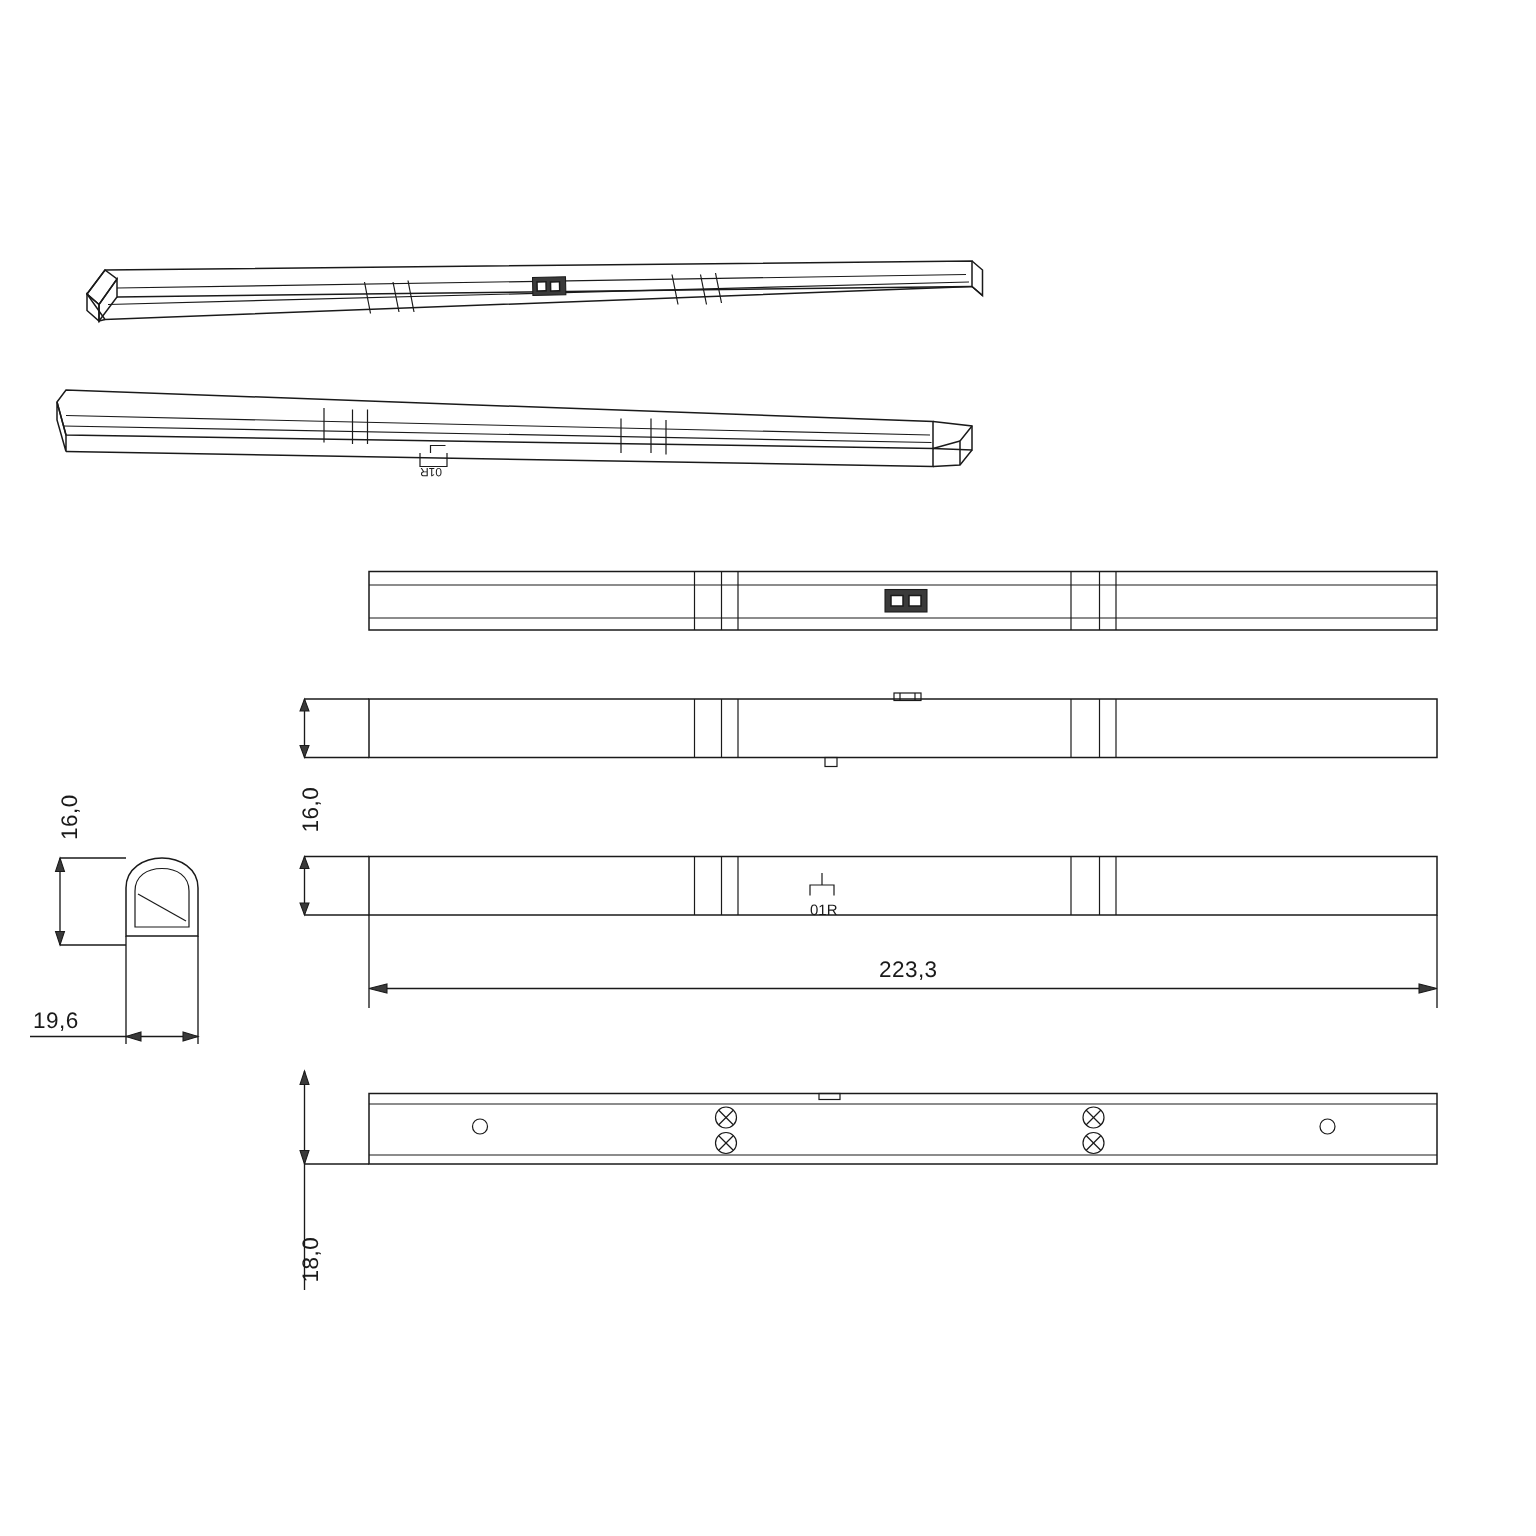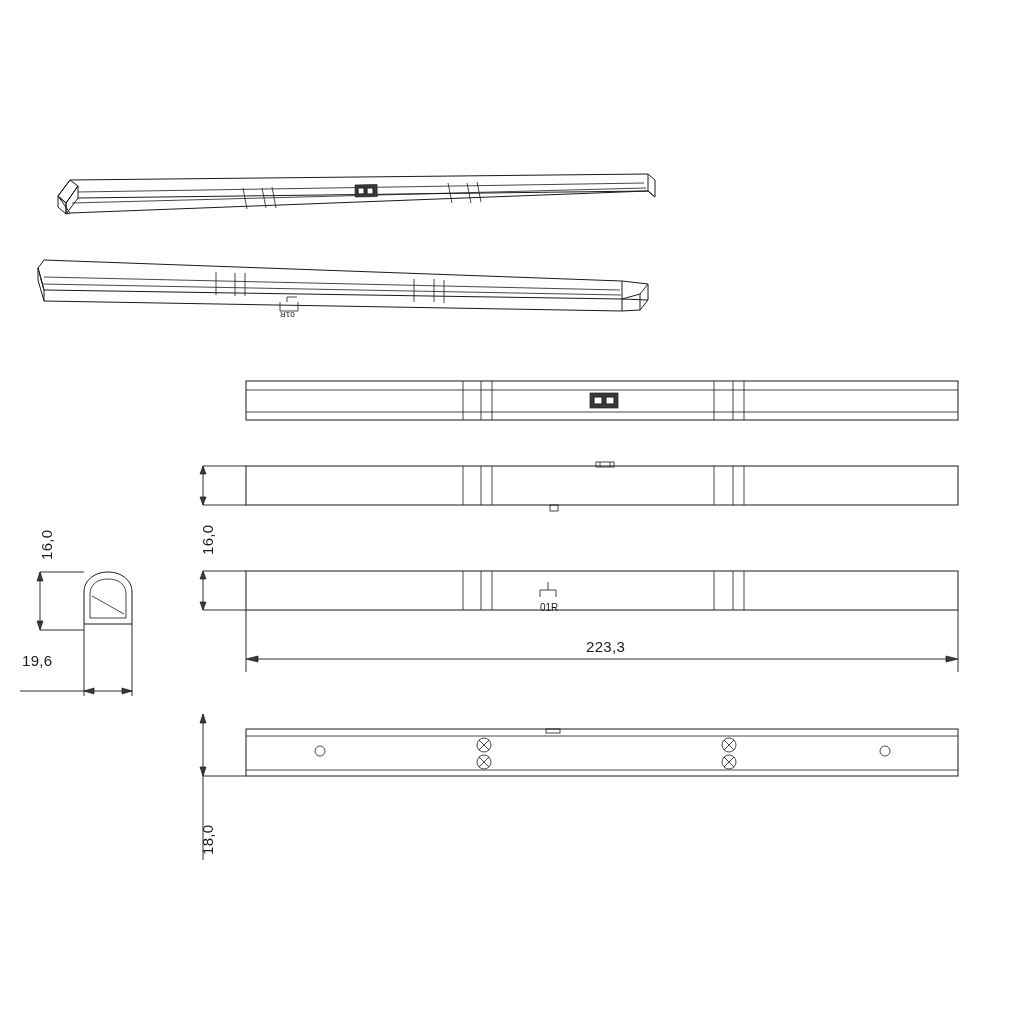--- a/index.html
+++ b/index.html
@@ -245,21 +245,21 @@
     </g>
 
   </svg>
 
   <div class="dimtext" style="left:586px; top:638px;">223,3</div>
 
   <div class="dimtext vert" style="left:38px; top:560px;">16,0</div>
 
   <div class="dimtext vert" style="left:199px; top:555px;">16,0</div>
 
-  <div class="dimtext" style="left:22px; top:652px;">19,6</div>
+  <div class="dimtext" style="left:22px; top:672px;">19,6</div>
 
   <div class="dimtext vert" style="left:199px; top:855px;">18,0</div>
 
   <div class="lbl-small" style="left:280px; top:310px; transform:rotate(180deg);">01R</div>
 
   <div class="lbl-small" style="left:540px; top:602px; font-size:10px;">01R</div>
 
 </div>
 
 </body></html>

